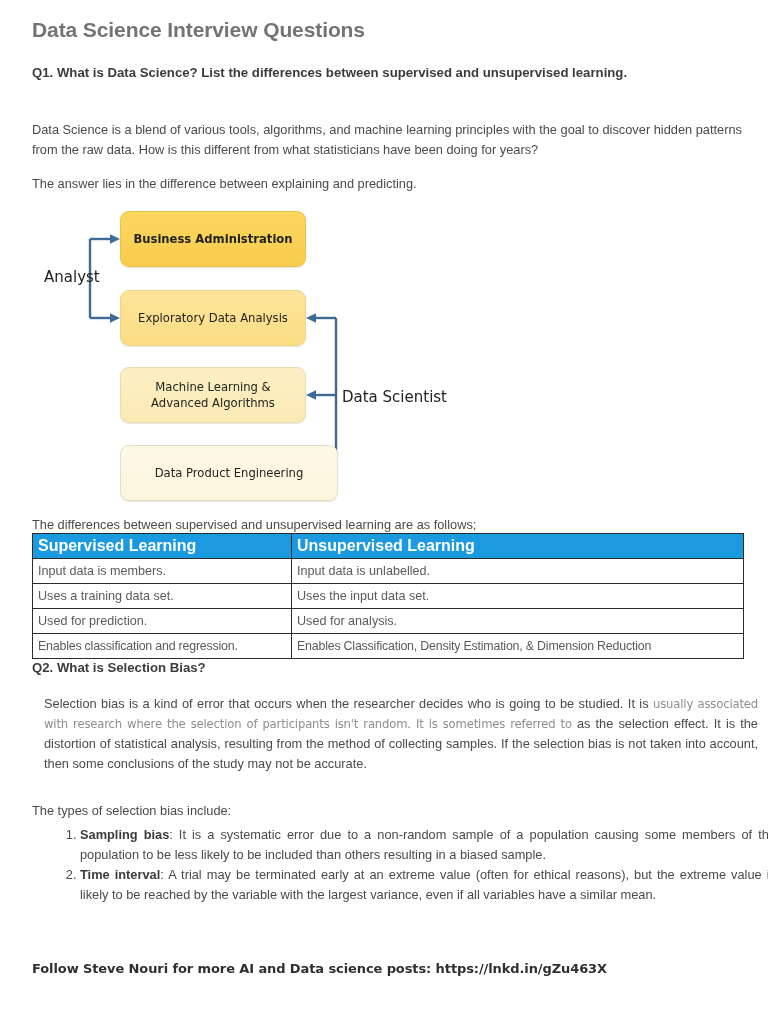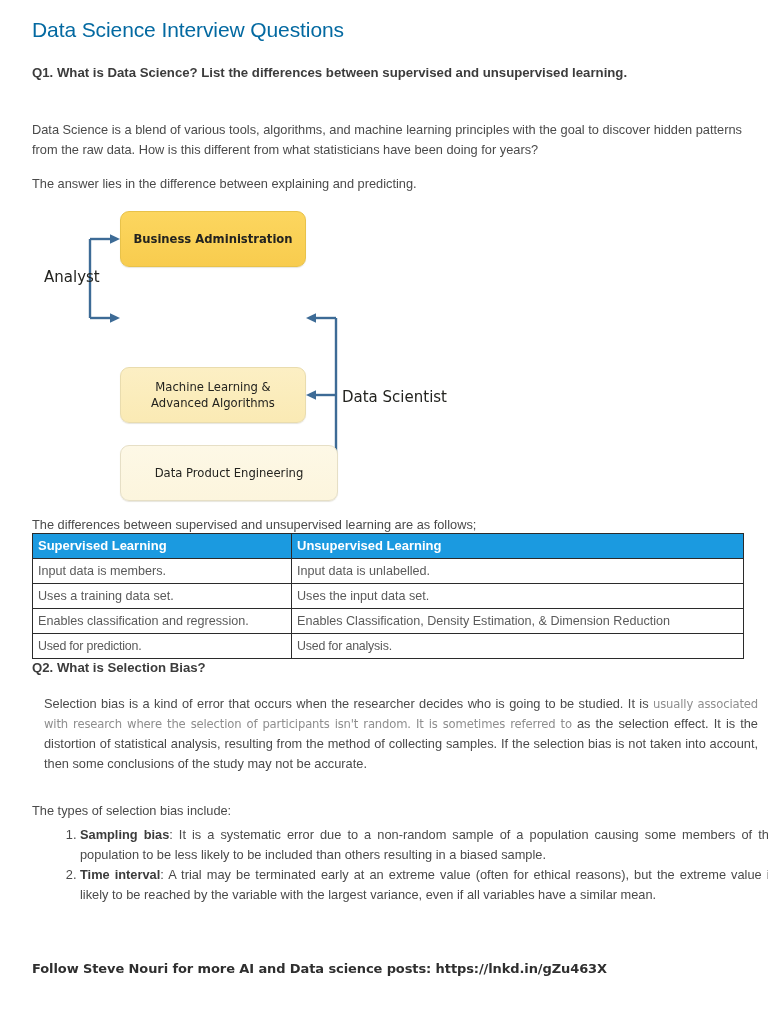--- a/index.html
+++ b/index.html
@@ -21,22 +21,22 @@
     width: 768px;
     height: 1024px;
     padding: 0;
   }
 
   
   .doc-title {
     position: absolute;
     left: 32px; top: 18px;
     font-size: 21px;
-    font-weight: normal;
-    color: #0369a1;
+    font-weight: bold;
+    color: #737373;
     letter-spacing: -0.1px;
   }
   .q-heading {
     position: absolute;
     font-size: 13.2px;
     font-weight: bold;
     color: #3c3c3c;
     line-height: 19px;
   }
   #q1-heading { left: 32px; top: 63px; width: 700px; }
@@ -138,21 +138,21 @@
     vertical-align: middle;
     color: #5a5a5a;
     white-space: nowrap;
     overflow: hidden;
   }
   .cmp-table th {
     background: #1b9ae0;
     color: #ffffff;
     font-weight: bold;
     text-align: left;
-    font-size: 13px;
+    font-size: 16px;
   }
   .cmp-table col.c1 { width: 259px; }
   .cmp-table col.c2 { width: 452px; }
   .cmp-table tr:last-child td { font-size: 12.4px; letter-spacing: -0.2px; }
 
   
   .bias-list {
     position: absolute;
     left: 52px; top: 825px;
     width: 696px;
@@ -203,20 +203,21 @@
       <path d="M 284 118 L 306 118" stroke="#3d6b96" stroke-width="2.4" fill="none"></path>
       <path d="M 284 195 L 306 195" stroke="#3d6b96" stroke-width="2.4" fill="none"></path>
       <path d="M 284 273 L 306 273" stroke="#3d6b96" stroke-width="2.4" fill="none"></path>
       <polygon points="276,118 286,113.2 286,122.8" fill="#3d6b96"></polygon>
       <polygon points="276,195 286,190.2 286,199.8" fill="#3d6b96"></polygon>
       <polygon points="276,273 286,268.2 286,277.8" fill="#3d6b96"></polygon>
     </svg>
 
     <div class="node" id="node-business">Business Administration</div>
 
+    <div class="node" id="node-eda">Exploratory Data Analysis</div>
 
     <div class="node node-label-2line" id="node-ml">Machine Learning &amp;
 Advanced Algorithms</div>
 
     <div class="node" id="node-dpe">Data Product Engineering</div>
 
     <div class="diagram-label" id="label-analyst">Analyst</div>
 
     <div class="diagram-label" id="label-data-scientist">Data Scientist</div>
   </div>
@@ -237,26 +238,26 @@
     <tbody>
       <tr>
         <td>Input data is members.</td>
         <td>Input data is unlabelled.</td>
       </tr>
       <tr>
         <td>Uses a training data set.</td>
         <td>Uses the input data set.</td>
       </tr>
       <tr>
+        <td>Used for prediction.</td>
+        <td>Used for analysis.</td>
+      </tr>
+      <tr>
         <td>Enables classification and regression.</td>
         <td>Enables Classification, Density Estimation, &amp; Dimension Reduction</td>
-      </tr>
-      <tr>
-        <td>Used for prediction.</td>
-        <td>Used for analysis.</td>
       </tr>
     </tbody>
   </table>
 
   <div class="q-heading" id="q2-heading">Q2. What is Selection Bias?</div>
 
   <div class="para" id="bias-para"><span>Selection bias is a kind of error that occurs when the researcher decides who is going to be studied. It is </span><span class="faint-line">usually associated with research where the selection of participants isn't random. It is sometimes referred to</span><span> as the selection effect. It is the distortion of statistical analysis, resulting from the method of collecting samples. If the selection bias is not taken into account, then some conclusions of the study may not be accurate.</span></div>
 
   <div class="para" id="types-lead">The types of selection bias include:</div>
 

